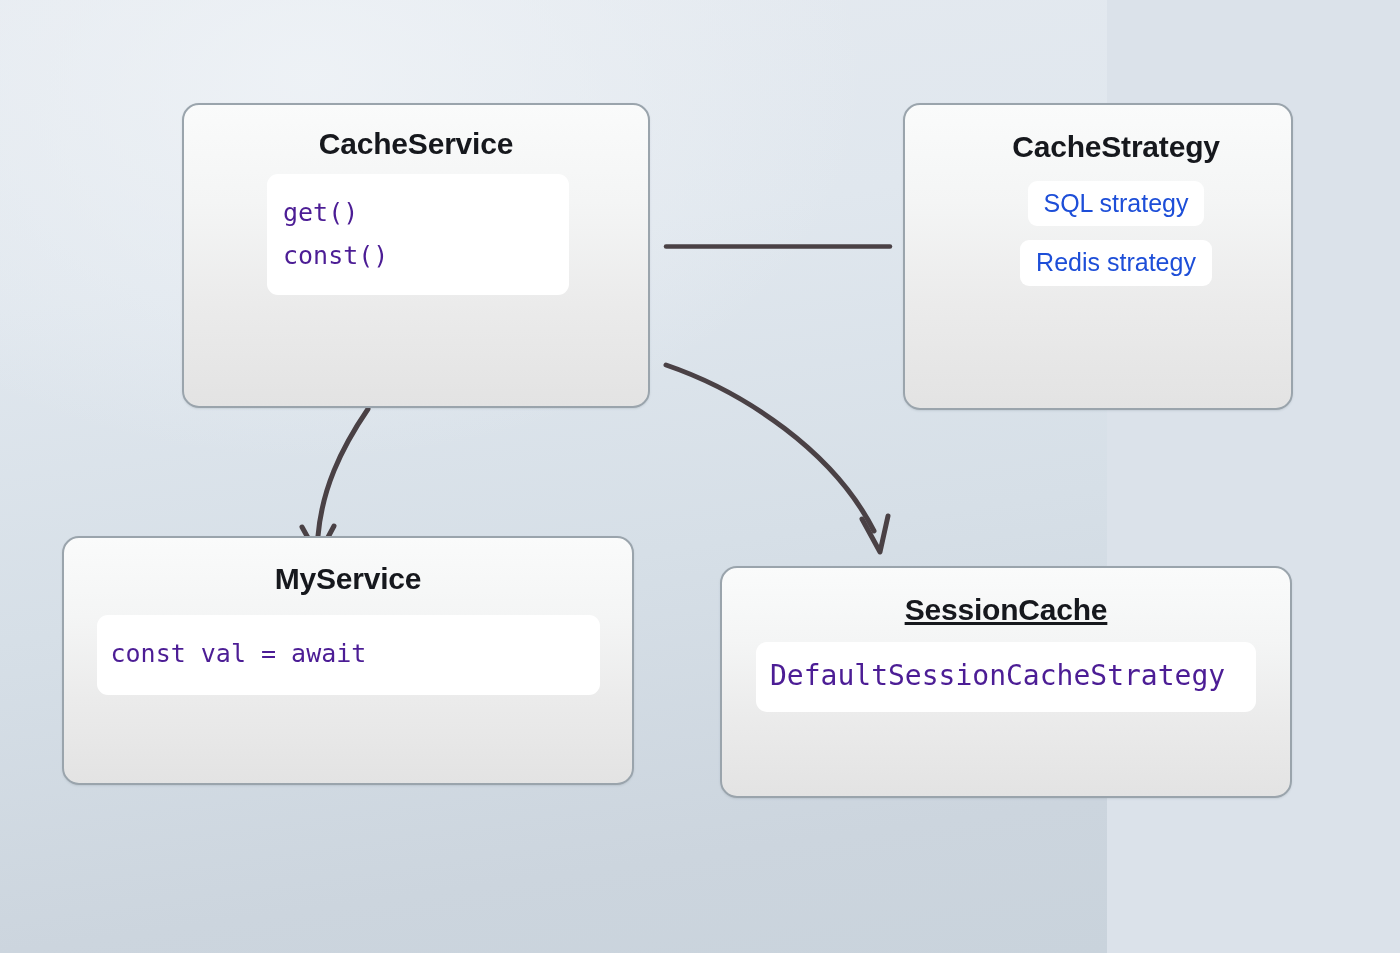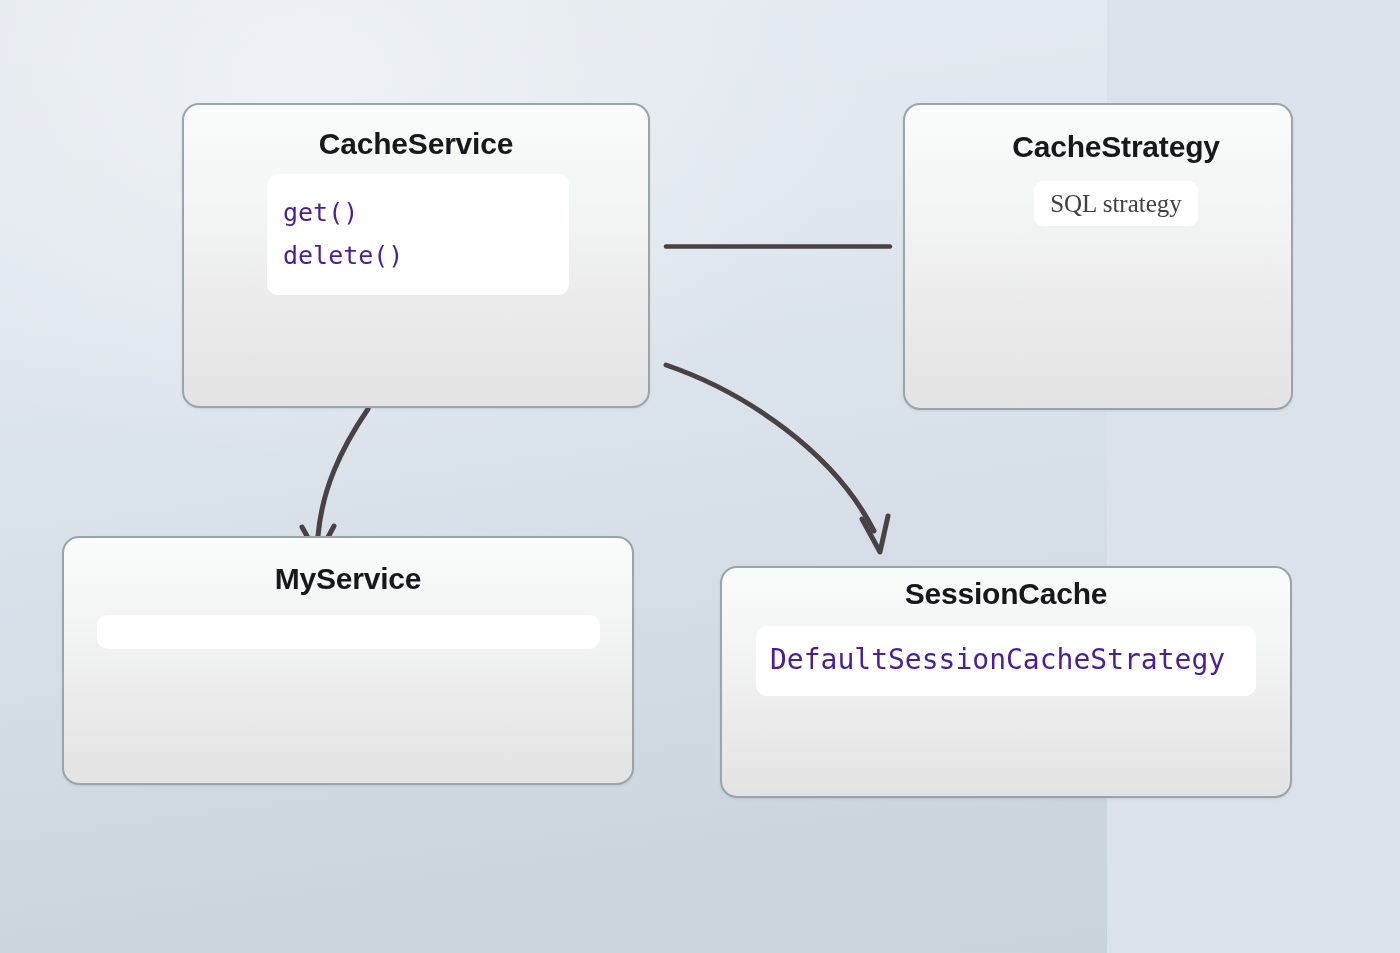--- a/index.html
+++ b/index.html
@@ -58,22 +58,22 @@
     color: #555b60;
   }
   .code-line {
     font-family: "DejaVu Sans Mono", "Liberation Mono", monospace;
     white-space: pre;
     color: #4c1d95;
   }
   .chip {
     background: #ffffff;
     border-radius: 9px;
-    font-family: Liberation Serif, serif;
-    color: #404040;
+    font-family: Liberation Sans, sans-serif;
+    color: #1d4ed8;
     white-space: pre;
     display: inline-block;
   }
 
   
   #card-cache-service {
     left: 182px; top: 103px; width: 468px; height: 305px;
   }
   #card-cache-service .card-title { margin-top: 22px; }
   #card-cache-service .code-box {
@@ -114,21 +114,21 @@
     width: 503px;
     padding: 16px 14px 18px 14px;
     font-size: 25px;
     line-height: 46px;
   }
 
   
   #card-session-cache {
     left: 720px; top: 566px; width: 572px; height: 232px;
   }
-  #card-session-cache .card-title { margin-top: 9px; }
+  #card-session-cache .card-title { margin-top: 25px; text-decoration: underline; }
   #card-session-cache .code-box {
     margin-top: 16px;
     width: 500px;
     padding: 16px 14px 18px 14px;
     font-size: 28px;
     line-height: 1.3;
   }
 </style>
 </head>
 <body>
@@ -143,34 +143,36 @@
     <path d="M 302 527 L 318 556 L 334 526" fill="none" stroke="#4a4145" stroke-width="5" stroke-linecap="round" stroke-linejoin="round"></path>
 
     <path d="M 666 365 C 745 392, 834 452, 874 531" fill="none" stroke="#4a4145" stroke-width="5" stroke-linecap="round"></path>
     <path d="M 862 519 L 880 552 L 888 516" fill="none" stroke="#4a4145" stroke-width="5" stroke-linecap="round" stroke-linejoin="round"></path>
   </svg>
 
   <div class="card" id="card-cache-service">
     <div class="card-title">CacheService</div>
     <div class="code-box">
       <div class="code-line">get()</div>
-      <div class="code-line">delete()</div>
+      <div class="code-line">const()</div>
     </div>
   </div>
 
   <div class="card" id="card-cache-strategy">
     <div class="card-title">CacheStrategy</div>
     <div class="chip-list">
       <span class="chip">SQL strategy</span>
+      <span class="chip">Redis strategy</span>
     </div>
   </div>
 
   <div class="card" id="card-my-service">
     <div class="card-title">MyService</div>
     <div class="code-box">
+      <div class="code-line">const val = await</div>
     </div>
   </div>
 
   <div class="card" id="card-session-cache">
     <div class="card-title">SessionCache</div>
     <div class="code-box">
       <div class="code-line">DefaultSessionCacheStrategy</div>
     </div>
   </div>
 

